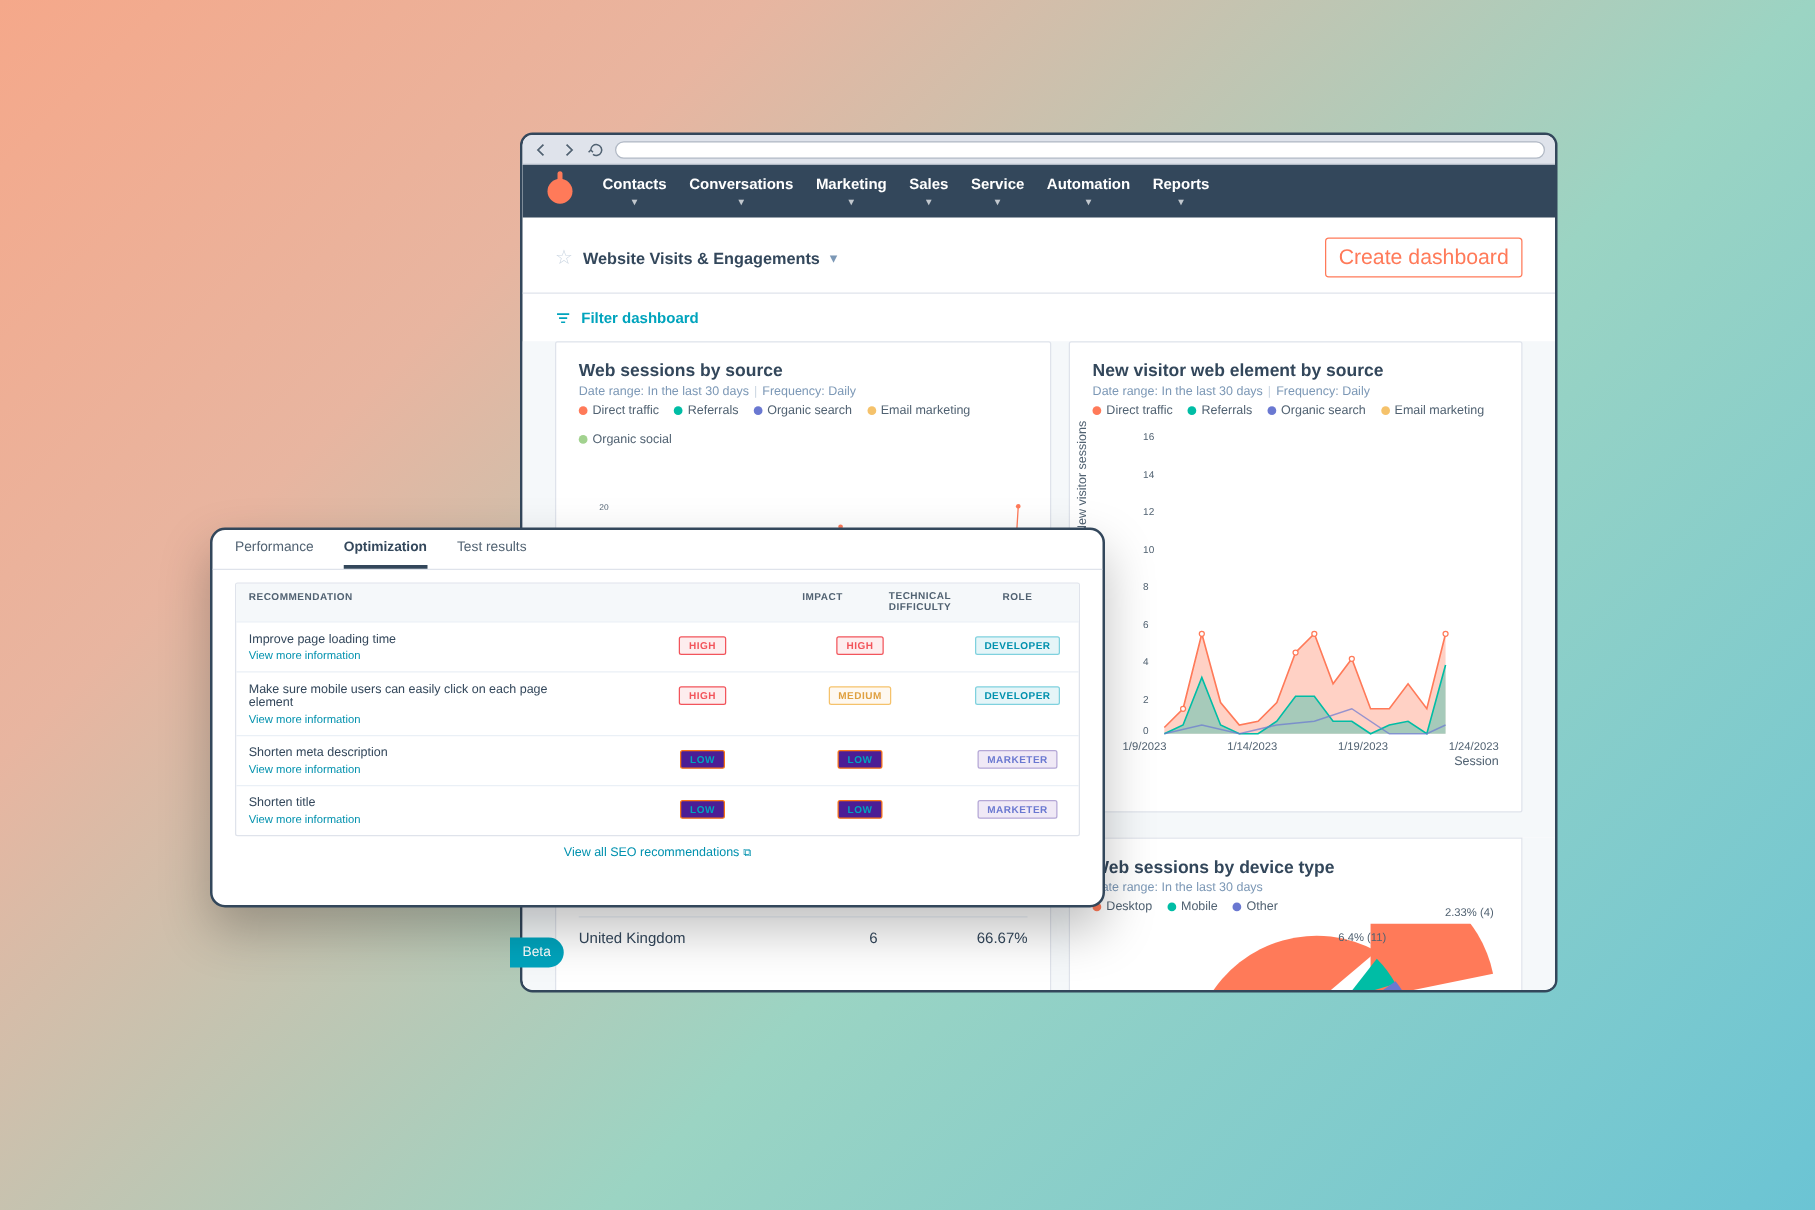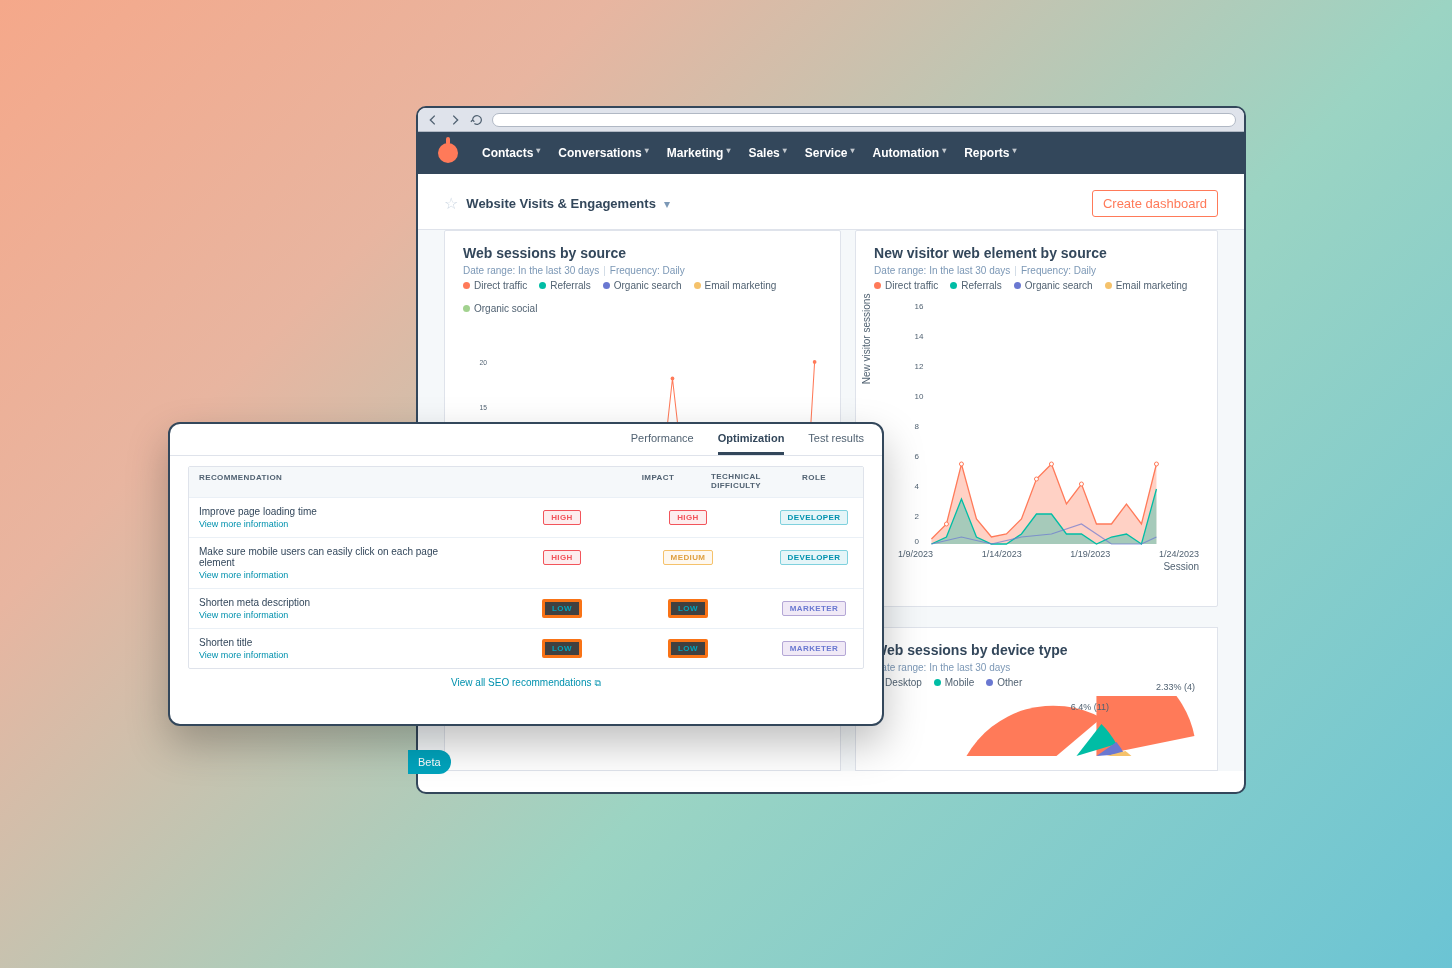--- a/index.html
+++ b/index.html
@@ -65,42 +65,44 @@
   background: #ff7a59;
   top: -6px; left: 8px;
   border-radius: 2px;
 }
 .hs-nav-item {
   color: #fff;
   font-size: 12px;
   font-weight: 600;
   cursor: pointer;
   display: flex;
+  align-items: center;
   gap: 3px;
+  flex-direction: column;
 }
 .caret-down { font-size: 8px; opacity: .7; }
 
 
 .page-head {
   padding: 16px 26px 12px;
   display: flex;
   align-items: center;
   justify-content: space-between;
   border-bottom: 1px solid #dfe3eb;
 }
 .page-title-wrap { display: flex; align-items: center; gap: 8px; }
 .star-icon { color: #cbd6e2; font-size: 16px; }
 .page-title { color: #33475b; font-size: 13px; font-weight: 700; }
 .title-caret { color: #7c98b6; font-size: 12px; }
 .create-btn {
   border: 1px solid #ff7a59;
   color: #ff7a59;
   background: #fff;
   padding: 5px 10px;
-  font-size: 13px;
+  font-size: 17px;
   border-radius: 3px;
   font-weight: 500;
 }
 
 
 .filter-bar {
   padding: 12px 26px;
   display: flex;
   align-items: center;
   gap: 8px;
@@ -190,21 +192,20 @@
   box-shadow: 0 18px 40px rgba(0,0,0,.25);
   overflow: hidden;
 }
 .modal-tabs {
   display: flex;
   padding: 8px 18px 0;
   gap: 24px;
   font-size: 11px;
   color: #516272;
   border-bottom: 1px solid #dfe3eb;
-  justify-content: flex-end;
 }
 .modal-tab { padding-bottom: 8px; cursor: pointer; }
 .modal-tab.active { color: #33475b; font-weight: 600; border-bottom: 3px solid #33475b; }
 
 .modal-body { display: flex; height: calc(100% - 32px); }
 .modal-side { width: 110px; background: #f5f8fa; padding: 8px 0; font-size: 10px; }
 .side-item { padding: 6px 10px; cursor: pointer; color: #33475b; }
 .side-item.active { background: #eaf0f6; }
 
 .modal-main { flex: 1; padding: 10px 18px; }
@@ -229,21 +230,21 @@
 .badge {
   display: inline-block;
   font-size: 8px;
   font-weight: 700;
   padding: 2px 7px;
   border-radius: 2px;
   letter-spacing: .4px;
 }
 .badge-high { background: #fdedee; color: #f2545b; border: 1px solid #f2545b; }
 .badge-medium { background: #fef8f0; color: #dfa040; border: 1px solid #f5c26b; }
-.badge-low { background: #404040; color: #00a4bd; border: 3px solid #f97316; }
+.badge-low { background: #4c1d95; color: #00a4bd; border: 1px solid #f97316; }
 .badge-developer { background: #e5f5f8; color: #0091ae; border: 1px solid #7fd1de; }
 .badge-marketer { background: #f0e9f6; color: #6a78d1; border: 1px solid #b4a7d6; }
 
 .view-all { text-align: center; font-size: 10px; color: #0091ae; padding: 8px; cursor: pointer; }
 .ext-icon { font-size: 9px; margin-left: 3px; }
 </style>
 </head>
 <body>
 
 <div class="browser">
@@ -294,20 +295,26 @@
 
   <div class="page-head">
     <div class="page-title-wrap">
       <span class="star-icon">☆</span>
       <span class="page-title">Website Visits &amp; Engagements</span>
       <span class="title-caret">▾</span>
     </div>
     <button class="create-btn">Create dashboard</button>
   </div>
 
+  <div class="filter-bar">
+    <svg class="filter-icon" width="13" height="13" viewBox="0 0 16 16">
+        <path d="M2 4h12M4 8h8M6 12h4" stroke="currentColor" stroke-width="1.6"></path>
+      </svg>
+    <span>Filter dashboard</span>
+  </div>
 
   <div class="dash-body">
 
     <div class="chart-card card-left">
       <div class="card-title">Web sessions by source</div>
       <div class="card-sub">
         <span>Date range: In the last 30 days</span><span class="sep">|</span><span>Frequency: Daily</span>
       </div>
       <div class="legend">
         <span class="legend-item">

